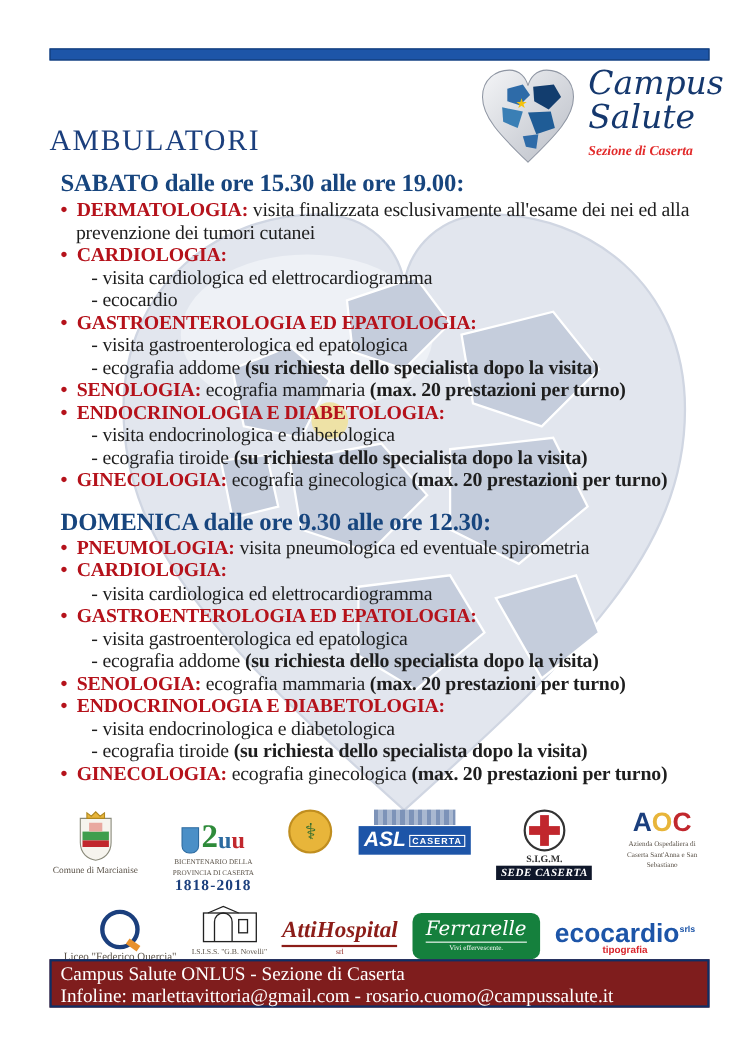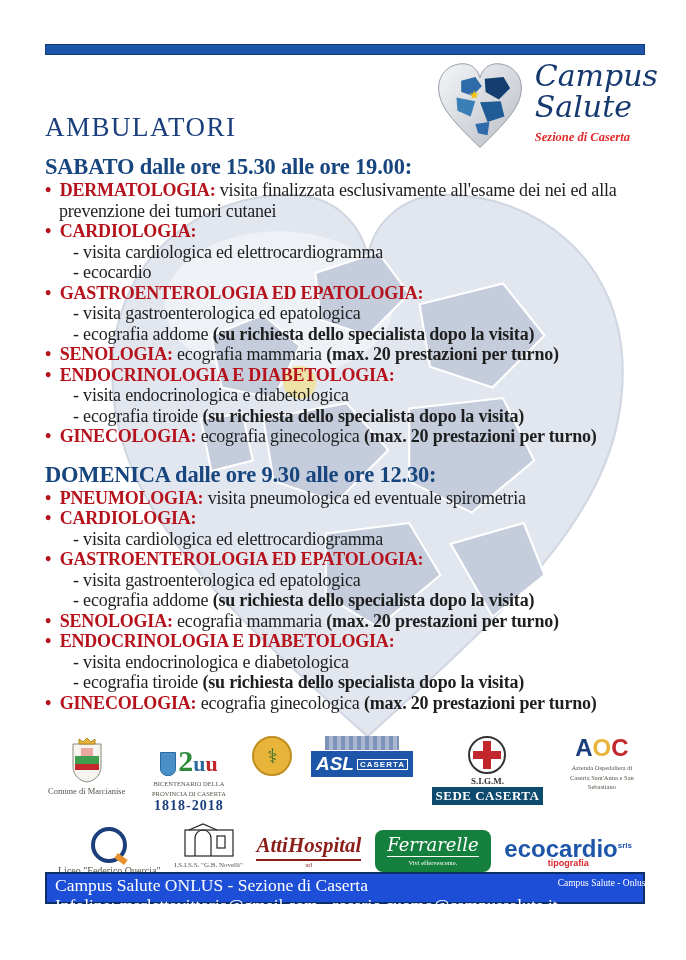--- a/index.html
+++ b/index.html
@@ -10,21 +10,21 @@
   .watermark{position:absolute;left:55px;top:148px;z-index:0;}
   .page-title{position:absolute;left:45px;top:112px;font-size:27px;color:#1b3f7d;
               letter-spacing:1.5px;z-index:2;}
   
   .logo{position:absolute;top:60px;right:28px;display:flex;align-items:flex-start;z-index:2;}
   .logo-text{margin-left:8px;}
   .logo-name{font-family:"DejaVu Serif",serif;font-style:italic;color:#15386e;
              font-size:30px;line-height:31px;}
   .logo-sub{color:#e22a2a;font-style:italic;font-weight:bold;font-size:12.5px;margin-top:8px;}
   
-  .content{position:absolute;left:45px;top:154px;width:606px;z-index:2;letter-spacing:-0.2px;}
+  .content{position:absolute;left:55px;top:154px;width:606px;z-index:2;letter-spacing:-0.2px;}
   .sec-head{font-size:22.5px;font-weight:bold;color:#17457e;line-height:26px;}
   .sec-gap{margin-top:15px;}
   .item{font-size:18px;line-height:20.5px;padding-left:14px;text-indent:-14px;}
   .item::before{content:"\2022\00a0";color:#b5121b;font-weight:bold;}
   .item-label{color:#b5121b;font-weight:bold;}
   .bold{font-weight:bold;}
   .sub{font-size:18px;line-height:20.5px;padding-left:28px;}
   
   .row1{position:absolute;left:48px;top:736px;width:594px;display:flex;
         justify-content:space-between;align-items:flex-start;z-index:2;}
@@ -47,22 +47,22 @@
            font-style:italic;font-size:19px;font-family:"Liberation Sans",sans-serif;
            display:flex;align-items:center;}
   .asl-strip{width:74px;height:14px;background:repeating-linear-gradient(90deg,#7d93b8 0 4px,#a9b8d0 4px 8px);margin-bottom:1px;}
   .asl-caserta{font-size:8px;border:1px solid #fff;padding:0 2px;margin-left:3px;
                letter-spacing:1px;font-style:normal;}
   .sigm-circle{width:34px;height:34px;border-radius:50%;border:2px solid #333;
                position:relative;background:#fff;}
   .sigm-cross-v{position:absolute;left:13px;top:3px;width:8px;height:28px;background:#c1272d;}
   .sigm-cross-h{position:absolute;left:3px;top:13px;width:28px;height:8px;background:#c1272d;}
   .sigm-label{font-size:9px;font-weight:bold;color:#333;margin-top:2px;}
-  .sigm-banner{background:#0c4a6e;color:#fff;font-size:13px;font-weight:bold;
-               padding:1px 4px;margin-top:1px;letter-spacing:0.5px;}
+  .sigm-banner{background:#0f172a;color:#fff;font-size:10px;font-weight:bold;
+               padding:1px 4px;margin-top:1px;letter-spacing:0.5px;font-style:italic;}
   .aoc-mark{position:relative;font-family:"Liberation Sans",sans-serif;font-weight:bold;
             font-size:24px;line-height:24px;}
   .aoc-a{color:#1b3f7d;}
   .aoc-o{color:#e8b53a;}
   .aoc-c{color:#c1272d;}
   .q-circle{width:28px;height:28px;border:4px solid #1b3f7d;border-radius:50%;position:relative;}
   .q-tail{position:absolute;right:-4px;bottom:-3px;width:12px;height:6px;background:#e8912d;
           transform:rotate(35deg);}
   .novelli{width:52px;height:36px;}
   .atti{font-style:italic;font-weight:bold;color:#8c1d18;font-size:21px;
@@ -71,22 +71,22 @@
   .ferr-box{background:#15803d;border-radius:8px;padding:5px 12px 6px;color:#fff;text-align:center;}
   .ferr-name{font-family:"DejaVu Serif",serif;font-style:italic;font-size:18px;line-height:19px;
              border-bottom:1px solid #fff;padding-bottom:2px;}
   .ferr-sub{font-size:6.5px;margin-top:2px;}
   .depi{font-family:"Liberation Sans",sans-serif;font-weight:bold;font-size:24px;
         color:#1d55a8;line-height:22px;}
   .depi-suffix{font-size:8px;vertical-align:super;}
   .depi-sub{font-size:9px;color:#d8252c;font-weight:bold;text-align:left;margin-top:-2px;
             font-family:"Liberation Sans",sans-serif;}
   
-  .footer{position:absolute;left:45px;top:872px;width:600px;height:32px;background:#1d4ed8;
-          border:2px solid #0d2f66;box-sizing:border-box;z-index:2;display:flex;color:#fff;}
+  .footer{position:absolute;left:45px;top:872px;width:600px;height:44px;background:#7f1d1d;
+          border:2px solid #0d2f66;box-sizing:border-box;z-index:2;display:flex;color:#fff;flex-direction:column;}
   .f-left{padding:2px 0 0 8px;font-size:17.5px;line-height:19.5px;white-space:nowrap;}
   .f-right{margin-left:auto;padding:4px 6px 0 0;font-size:9.5px;display:flex;
            align-items:flex-start;gap:4px;white-space:nowrap;}
 </style>
 </head>
 <body>
 
 <div class="topbar"></div>
 
 <svg class="watermark" width="625" height="625" viewBox="0 0 600 600">

